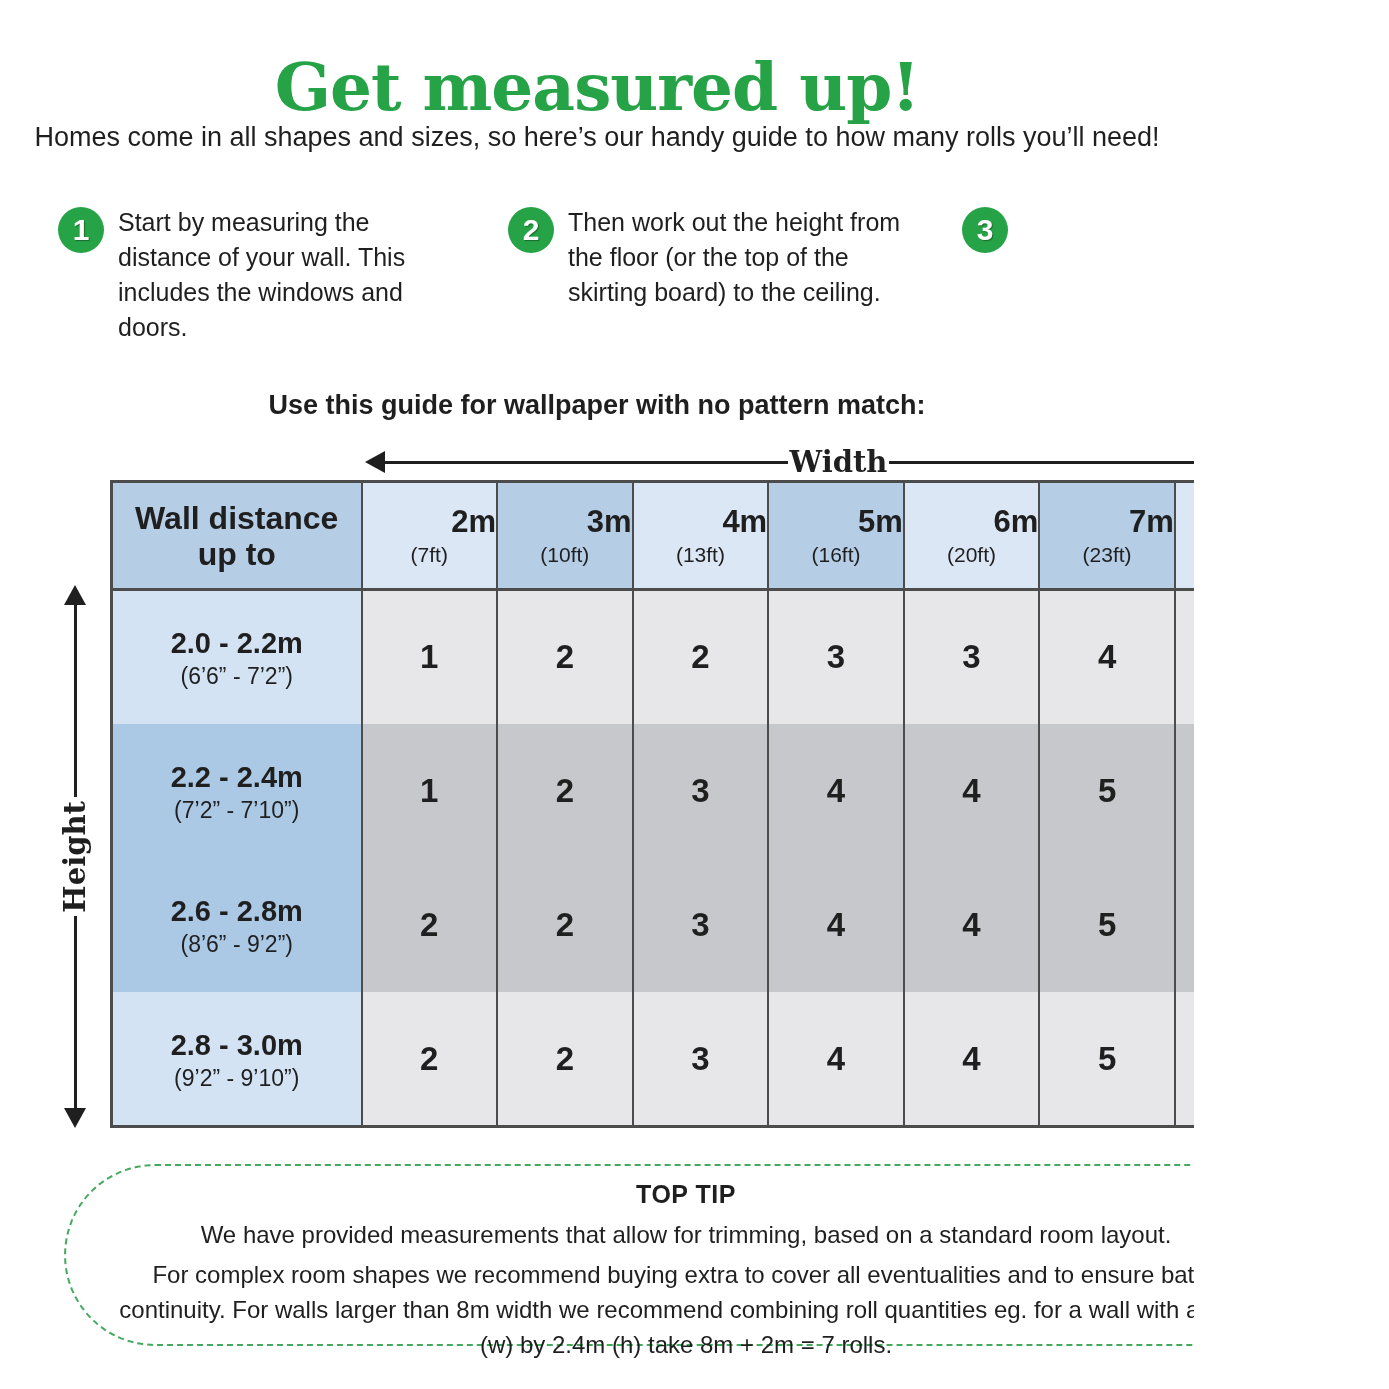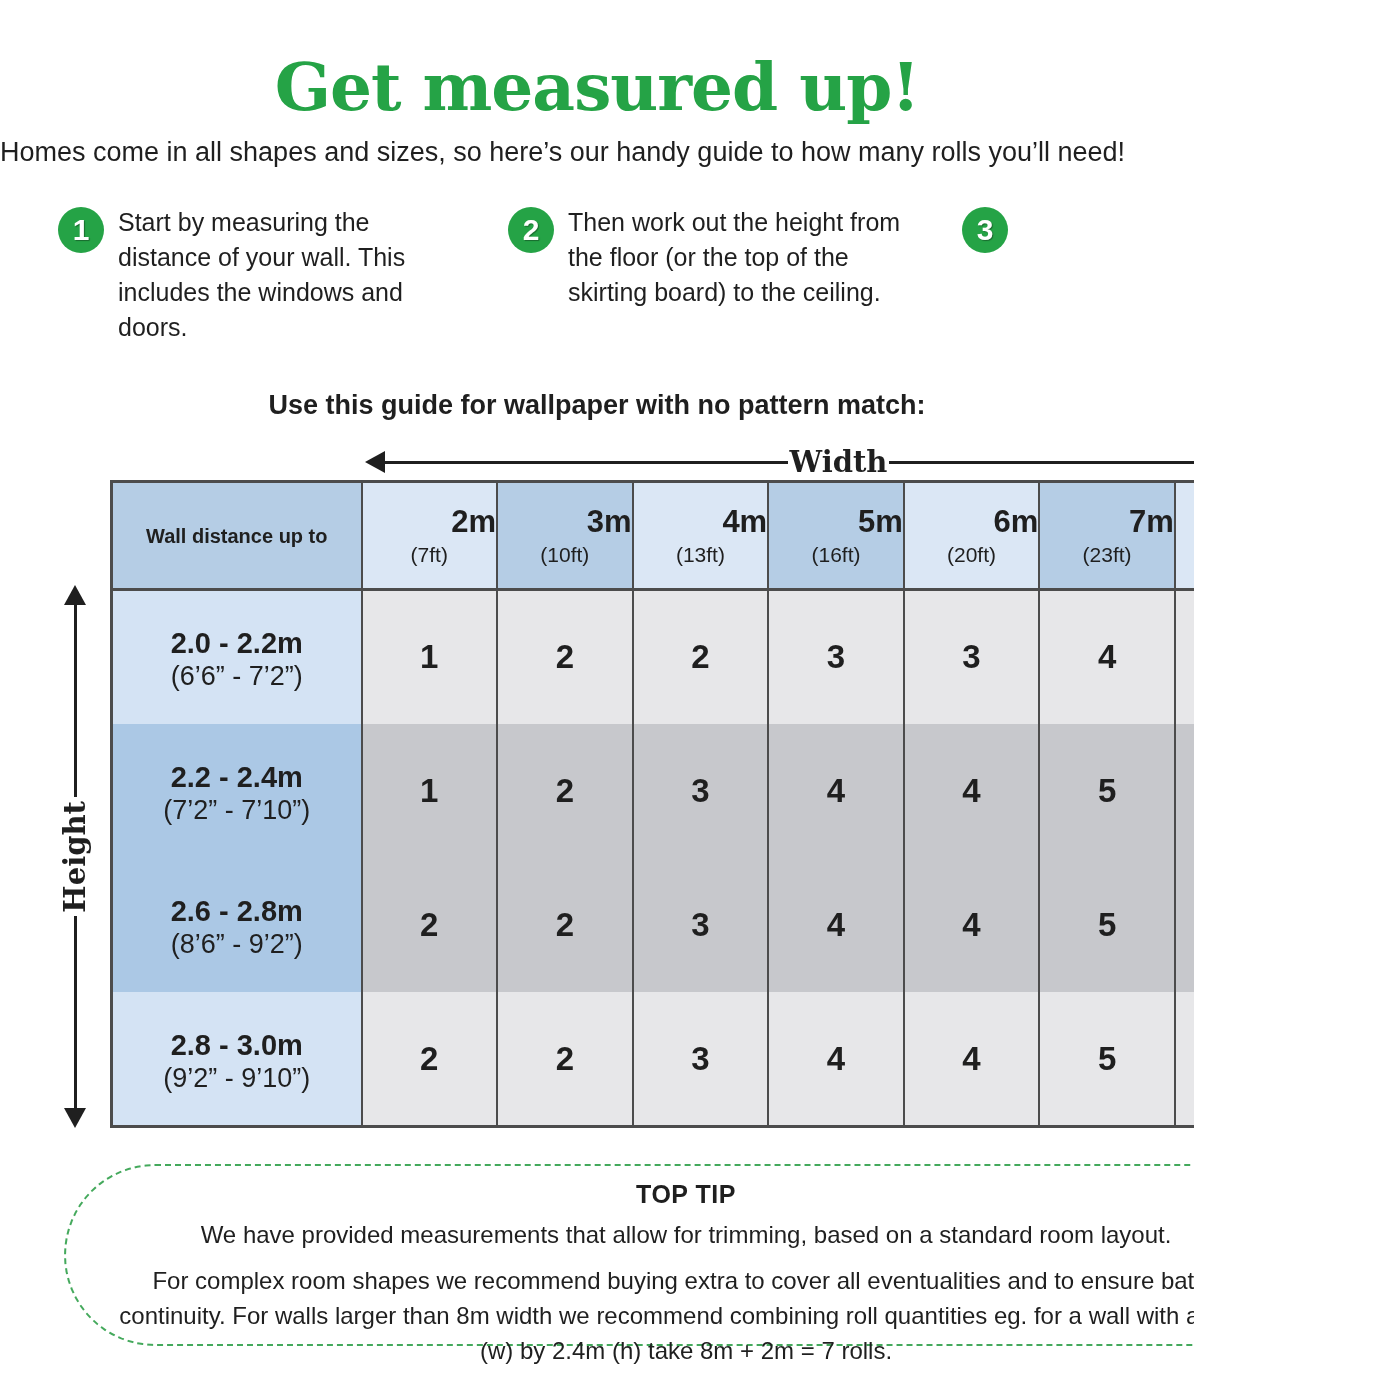--- a/index.html
+++ b/index.html
@@ -18,21 +18,21 @@
   .page{
     position:relative;width:1194px;height:1389px;background:#fff;overflow:hidden;
     font-family:"Liberation Sans",sans-serif;color:var(--ink);
   }
   .title{
     position:absolute;top:52px;left:0;width:100%;text-align:center;
     font-family:"DejaVu Serif",serif;font-weight:900;font-size:66px;line-height:70px;
     color:var(--green);letter-spacing:-1px;
   }
   .subtitle{
-    position:absolute;top:135px;left:0;width:100%;text-align:left;
+    position:absolute;top:120px;left:0;width:100%;text-align:center;
     font-size:27px;line-height:34px;
   }
   
   .step{position:absolute;top:205px;}
   .step-1{left:58px;width:382px;}
   .step-2{left:508px;width:412px;}
   .step-3{left:962px;width:345px;}
   .step-circle{
     position:absolute;left:0;top:2px;width:46px;height:46px;border-radius:50%;
     background:var(--green);color:#fff;font-weight:bold;font-size:30px;
@@ -76,40 +76,40 @@
     border:3px solid var(--grid);
   }
   table.rolls col.label-col{width:250px;}
   table.rolls th,table.rolls td{
     border-left:2px solid var(--grid);border-right:2px solid var(--grid);
     text-align:center;vertical-align:middle;padding:0;
   }
   table.rolls thead tr{height:108px;}
   table.rolls tbody tr{height:108px;}
   table.rolls thead th{border-bottom:3px solid var(--grid);}
-  th.corner{background:var(--blue-dark);font-size:20px;font-weight:bold;line-height:36px;padding:0 20px;}
+  th.corner{background:var(--blue-dark);font-size:32px;font-weight:bold;line-height:36px;padding:0 20px;}
   th.col-h .m{font-size:31px;font-weight:bold;line-height:38px;text-align:right;}
   th.col-h .ft{font-size:21px;font-weight:normal;line-height:28px;}
   th.row-h .range{font-size:29px;font-weight:bold;line-height:38px;}
-  th.row-h .ft{font-size:27px;font-weight:normal;line-height:28px;}
+  th.row-h .ft{font-size:23px;font-weight:normal;line-height:28px;}
   td.val{font-size:33px;font-weight:bold;}
   .blue-light{background:var(--blue-light);}
   .blue-dark{background:var(--blue-dark);}
   .label-light{background:var(--label-light);}
   .label-dark{background:var(--label-dark);}
   .gray-light{background:var(--gray-light);}
   .gray-dark{background:var(--gray-dark);}
   
   .tip-box{
     position:absolute;left:64px;top:1164px;width:1244px;height:182px;
     border:2px dashed var(--tip-border);border-radius:92px;
     box-sizing:border-box;text-align:center;padding:14px 50px 0 50px;
   }
   .tip-title{font-size:25px;font-weight:bold;letter-spacing:0.5px;margin:0 0 12px 0;}
-  .tip-line1{font-size:24px;margin:0 0 14px 0;}
+  .tip-line1{font-size:24px;margin:0 0 8px 0;}
   .tip-line2{font-size:24px;line-height:35px;margin:0;}
 </style>
 </head>
 <body>
 
 <div class="page">
 
   <div class="title">Get measured up!</div>
   <div class="subtitle">Homes come in all shapes and sizes, so here’s our handy guide to how many rolls you’ll need!</div>
 

